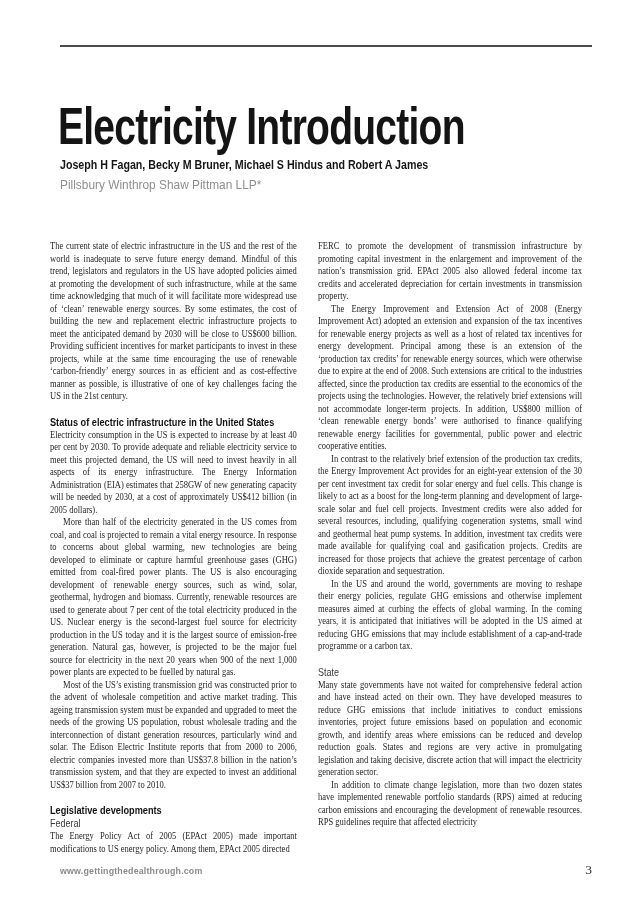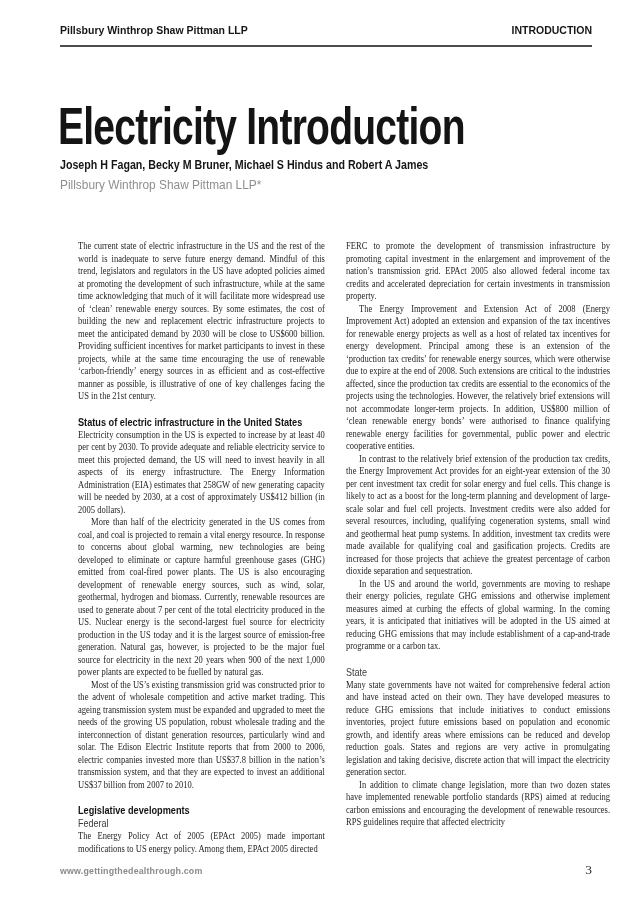--- a/index.html
+++ b/index.html
@@ -32,21 +32,21 @@
     font-size:13px; line-height:1.2; color:#161616;
     white-space:nowrap; transform:scaleX(0.82); transform-origin:left top;
   }
   .affiliation-line {
     position:absolute; left:60px; top:177px;
     font-family:"Liberation Sans", sans-serif; font-weight:normal;
     font-size:13.5px; line-height:1.2; color:#8e8e8e;
     white-space:nowrap; transform:scaleX(0.88); transform-origin:left top;
   }
   
-  .columns { position:absolute; left:78px; top:240px; width:532px; height:630px; }
+  .columns { position:absolute; left:50px; top:240px; width:532px; height:630px; }
   .col {
     position:absolute; top:0; transform:scaleX(0.82); transform-origin:left top;
     font-size:10.4px; line-height:12.5px; color:#1f1f1f;
   }
   .col-left  { left:0;    width:301px; }
   .col-right { left:268px; width:322px; }
   .block { margin:0; }
   .block.para { text-align:justify; }
   .block.para.indent { text-indent:16px; }
   .block.heading {
@@ -70,24 +70,20 @@
     position:absolute; right:44px; top:863px; width:100px; text-align:right;
     font-family:"Liberation Serif", serif; font-size:13.5px; line-height:1;
     color:#2a2a2a;
   }
 </style>
 </head>
 <body>
 
 <div class="page">
 
-  <div class="running-header">
-    <span>Pillsbury Winthrop Shaw Pittman LLP</span>
-    <span>INTRODUCTION</span>
-  </div>
   <div class="header-rule"></div>
 
   <h1 class="doc-title">Electricity Introduction</h1>
   <div class="authors-line">Joseph H Fagan, Becky M Bruner, Michael S Hindus and Robert A James</div>
   <div class="affiliation-line">Pillsbury Winthrop Shaw Pittman LLP*</div>
 
   <div class="columns">
     <div class="col col-left">
         <div class="block para">The current state of electric infrastructure in the US and the rest of the world is inadequate to serve future energy demand. Mindful of this trend, legislators and regulators in the US have adopted policies aimed at promoting the development of such infrastructure, while at the same time acknowledging that much of it will facilitate more widespread use of ‘clean’ renewable energy sources. By some estimates, the cost of building the new and replacement electric infrastructure projects to meet the anticipated demand by 2030 will be close to US$600 billion. Providing sufficient incentives for market participants to invest in these projects, while at the same time encouraging the use of renewable ‘carbon-friendly’ energy sources in as efficient and as cost-effective manner as possible, is illustrative of one of key challenges facing the US in the 21st century.</div>
         <div class="block heading">Status of electric infrastructure in the United States</div>

